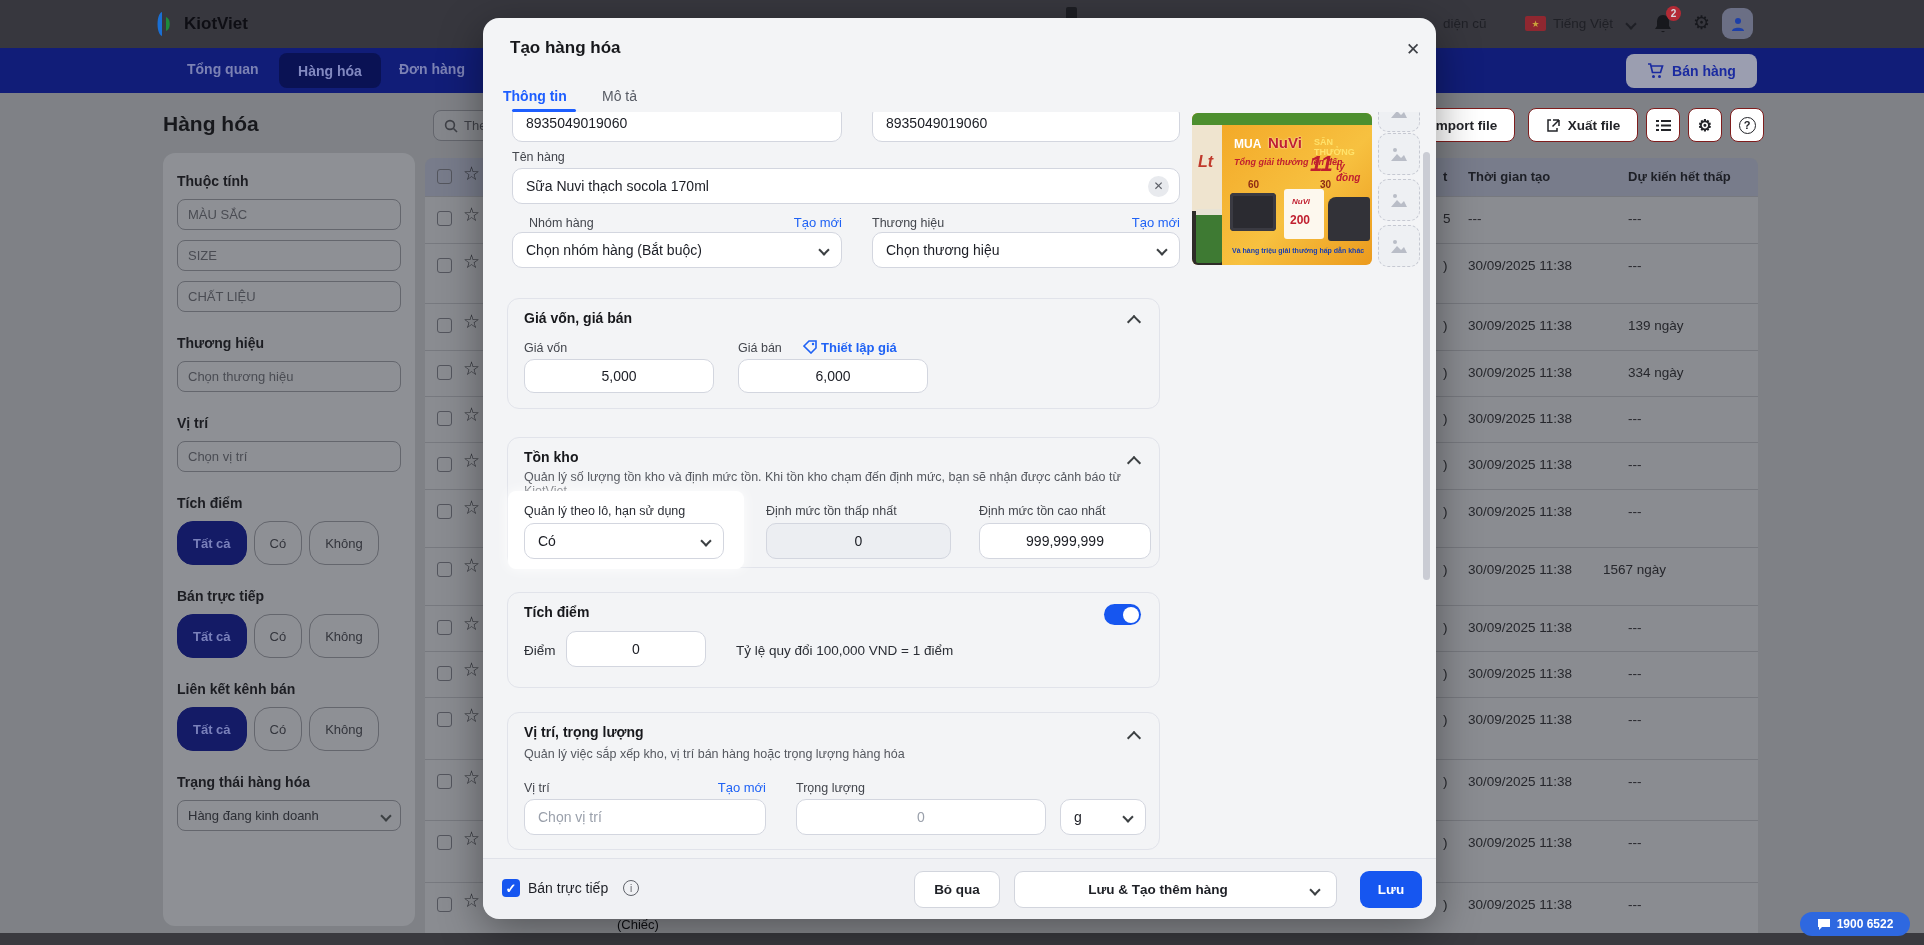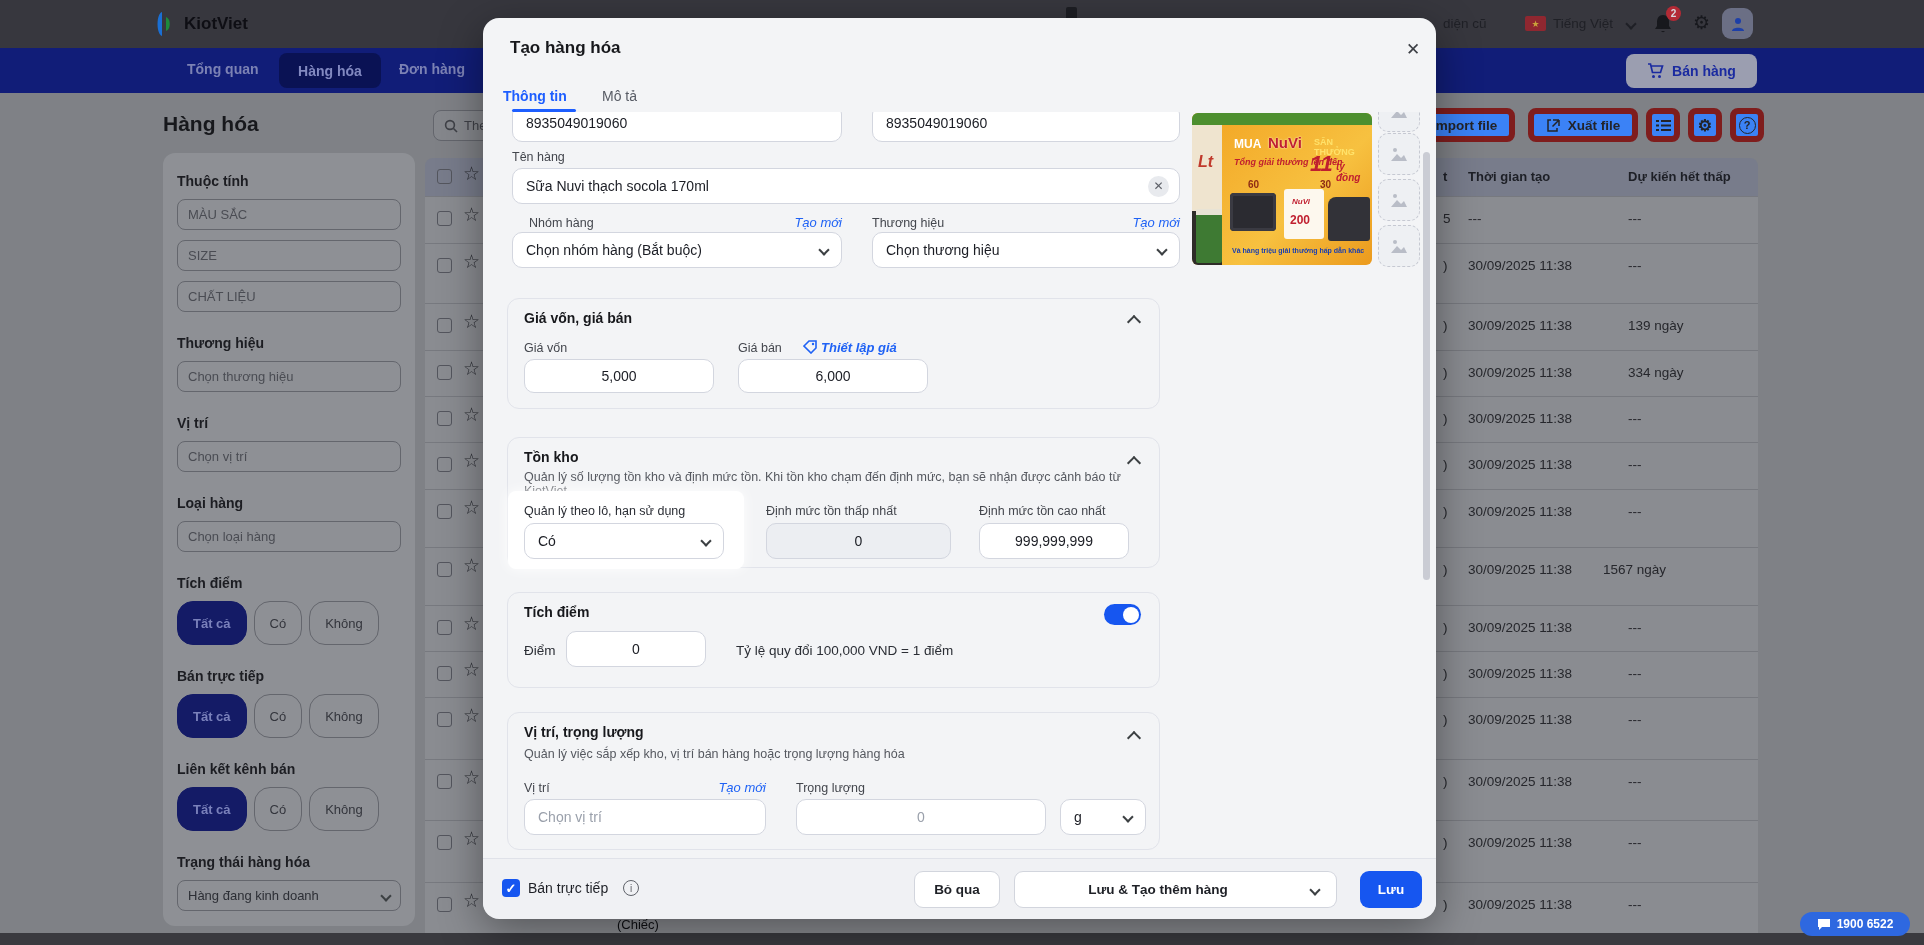--- a/index.html
+++ b/index.html
@@ -9,21 +9,21 @@
   .hdr{position:absolute;left:0;top:0;width:1924px;height:48px;background:#37373e;}
   .logo-ic{position:absolute;left:152px;top:12px;width:26px;height:24px;}
   .logo-txt{position:absolute;left:184px;top:14px;font-size:17px;font-weight:700;color:#0e0e14;}
   .hdr-right{position:absolute;top:0;height:48px;color:#1f2026;font-size:13.5px;}
   .navbar{position:absolute;left:0;top:48px;width:1924px;height:45px;background:#111d78;}
   .nav-item{position:absolute;top:13px;font-size:14px;font-weight:700;color:#7c82b4;}
   .nav-pill{position:absolute;left:279px;top:5px;width:102px;height:35px;background:#0a1254;border-radius:8px;display:flex;align-items:center;justify-content:center;font-size:14px;font-weight:700;color:#8289c0;}
   .sell-btn{position:absolute;left:1626px;top:54px;width:131px;height:34px;background:#9b9eb0;border-radius:8px;display:flex;align-items:center;justify-content:center;gap:8px;color:#1b2ba0;font-size:14px;font-weight:700;}
   .page-title{position:absolute;left:163px;top:112px;font-size:21px;font-weight:700;color:#17181c;}
   .search-box{position:absolute;left:433px;top:110px;width:140px;height:31px;background:#85878c;border:1px solid #63656c;border-radius:8px;display:flex;align-items:center;gap:6px;padding:0 10px;color:#3f4147;font-size:13px;box-sizing:border-box;}
-  .toolbtn{position:absolute;top:108px;height:34px;background:#3b82f6;border:6px solid #7f1d1d;border-radius:8px;display:flex;align-items:center;justify-content:center;gap:7px;color:#232429;font-size:13.5px;font-weight:700;box-sizing:border-box;}
+  .toolbtn{position:absolute;top:108px;height:34px;background:#ffffff;border:1px solid #7f1d1d;border-radius:8px;display:flex;align-items:center;justify-content:center;gap:7px;color:#232429;font-size:13.5px;font-weight:700;box-sizing:border-box;}
   
   .sb-card{position:absolute;left:163px;top:153px;width:252px;height:773px;background:#8e9095;border-radius:12px;padding:20px 14px;box-sizing:border-box;overflow:hidden;}
   .sb-label{font-size:14px;font-weight:700;color:#1c1d22;margin:0 0 10px 0;}
   .sb-sec{margin-bottom:23px;}
   .sb-input{height:31px;border:1px solid #64666d;border-radius:8px;display:flex;align-items:center;padding:0 10px;color:#4a4c53;font-size:13px;margin-bottom:10px;box-sizing:border-box;}
   .sb-pills{display:flex;gap:7px;}
   .sb-pill{height:44px;border-radius:16px;display:flex;align-items:center;padding:0 15px;font-size:13px;border:1px solid #64666d;color:#33353c;box-sizing:border-box;}
   .sb-pill.on{background:#141b66;border-color:#141b66;color:#7a81bb;font-weight:700;}
   .sb-select{height:31px;border:1px solid #64666d;border-radius:8px;display:flex;align-items:center;justify-content:space-between;padding:0 10px;color:#2c2e35;font-size:13px;box-sizing:border-box;}
   
@@ -42,21 +42,21 @@
   .m-title{position:absolute;left:27px;top:20px;font-size:17px;font-weight:700;color:#17181c;}
   .m-close{position:absolute;left:917px;top:18px;width:26px;height:26px;font-size:17px;color:#3c3f45;display:flex;align-items:center;justify-content:center;}
   .m-tab{position:absolute;top:70px;font-size:14px;font-weight:700;}
   .m-underline{position:absolute;left:29px;top:91px;width:64px;height:3px;background:#1d5eff;border-radius:2px;}
   .mclip{position:absolute;left:0;top:94px;width:953px;height:746px;overflow:hidden;}
   .minner{position:absolute;left:0;top:-94px;width:953px;height:900px;}
   .inp{position:absolute;background:#fff;border:1px solid #d3d6df;border-radius:10px;box-sizing:border-box;display:flex;align-items:center;padding:0 13px;font-size:14px;color:#1b1d24;}
   .inp.right{justify-content:center;}
   .inp.gray{background:#eceef2;}
   .flabel{position:absolute;font-size:12.5px;color:#43464d;}
-  .mlink{position:absolute;font-size:13px;color:#1f62f5;text-align:right;font-style:italic;}
+  .mlink{position:absolute;font-size:13px;color:#1f62f5;text-align:right;}
   .msel{position:absolute;background:#fff;border:1px solid #d3d6df;border-radius:10px;box-sizing:border-box;display:flex;align-items:center;justify-content:space-between;padding:0 13px;font-size:14px;color:#1b1d24;}
   .mcard{position:absolute;left:24px;width:653px;background:#f3f4f6;border:1px solid #e1e3ea;border-radius:12px;box-sizing:border-box;}
   .mcard-title{position:absolute;left:16px;top:11px;font-size:14px;font-weight:700;color:#17181c;}
   .mcard-desc{position:absolute;left:16px;font-size:12.5px;color:#55585f;}
   .chv{display:inline-block;width:8px;height:8px;border-right:2px solid #3c4043;border-bottom:2px solid #3c4043;transform:rotate(45deg);}
   .chv.up{transform:rotate(225deg);}
   .chv.sm{width:6px;height:6px;}
   .spot{position:absolute;left:0;top:53px;width:236px;height:78px;background:#ffffff;border-radius:8px;box-shadow:0 0 14px rgba(255,255,255,.95);}
   .toggle{position:absolute;width:37px;height:21px;border-radius:11px;background:#1656f0;}
   .toggle .knob{position:absolute;right:2.5px;top:2.5px;width:16px;height:16px;border-radius:50%;background:#fff;}
@@ -166,24 +166,20 @@
       </div>
       <div class="sb-sec">
         <div class="sb-label">Thương hiệu</div>
         <div class="sb-input">Chọn thương hiệu</div>
       </div>
       <div class="sb-sec">
         <div class="sb-label">Vị trí</div>
         <div class="sb-input">Chọn vị trí</div>
       </div>
       <div class="sb-sec">
-        <div class="sb-label">Loại hàng</div>
-        <div class="sb-input">Chọn loại hàng</div>
-      </div>
-      <div class="sb-sec">
         <div class="sb-label">Tích điểm</div>
         <div class="sb-pills">
           <div class="sb-pill on">Tất cả</div>
           <div class="sb-pill">Có</div>
           <div class="sb-pill">Không</div>
         </div>
       </div>
       <div class="sb-sec">
         <div class="sb-label">Bán trực tiếp</div>
         <div class="sb-pills">
@@ -439,21 +435,21 @@
           <div class="flabel" style="left:16px;top:66px;color:#2b2e35;">Quản lý theo lô, hạn sử dụng</div>
           <div class="msel" style="left:16px;top:85px;width:200px;height:36px;">
             <span>Có</span>
               <span class="chv sm"></span>
           </div>
           <div class="flabel" style="left:258px;top:66px;">Định mức tồn thấp nhất</div>
           <div class="inp right gray" style="left:258px;top:85px;width:185px;height:36px;">
               <span>0</span>
             </div>
           <div class="flabel" style="left:471px;top:66px;">Định mức tồn cao nhất</div>
-          <div class="inp right" style="left:471px;top:85px;width:150px;height:36px;">
+          <div class="inp right" style="left:471px;top:85px;width:172px;height:36px;">
               <span>999,999,999</span>
             </div>
         </div>
 
         <div class="mcard" style="top:574px;height:96px;">
           <div class="mcard-title">Tích điểm</div>
           <div class="toggle" style="right:18px;top:11px;">
               <span class="knob"></span>
             </div>
           <div class="flabel" style="left:16px;top:50px;font-size:13.5px;color:#2b2e35;">Điểm</div>

